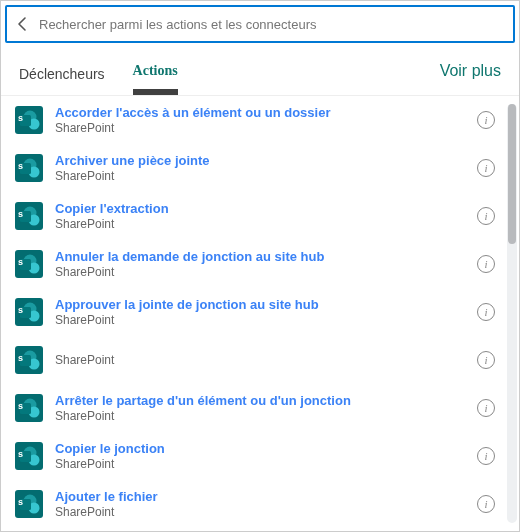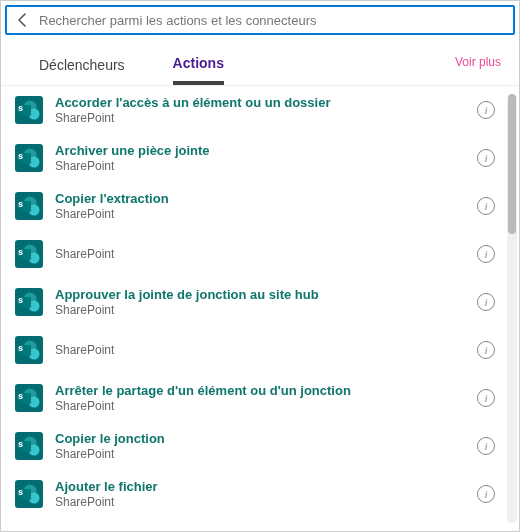--- a/index.html
+++ b/index.html
@@ -2,62 +2,61 @@
 <html><head>
 <meta charset="utf-8">
 <style>
   * { box-sizing: border-box; margin: 0; padding: 0; }
   html, body { width: 520px; height: 532px; font-family: "Segoe UI", Arial, sans-serif; overflow: hidden; }
   .panel { width: 520px; height: 532px; border: 1px solid #ccc; display: flex; flex-direction: column; background: #fff; }
 
   .search-bar {
     border: 2px solid #0078d4;
     margin: 4px;
-    height: 30px;
+    height: 38px;
     display: flex;
     align-items: center;
     padding: 0 8px;
     border-radius: 2px;
   }
   .search-bar .back { color: #444; display: flex; align-items: center; }
   .search-bar input {
     flex: 1; border: none; outline: none; font-size: 13px; color: #444;
     margin-left: 8px; background: transparent;
   }
   .search-bar input::placeholder { color: #767676; }
 
   .tabs-row {
     display: flex; align-items: center; padding: 8px 18px 0 18px;
     border-bottom: 1px solid #eee; position: relative;
   }
   .tab {
     font-size: 14px; color: #444; padding: 8px 0 10px 0; margin-right: 28px;
     cursor: pointer;
-    margin-left: 20px;
-  }
-  .tab.active { font-weight: 600; color: #4c1d95; border-bottom: 4px solid #404040; }
+  }
+  .tab.active { font-weight: 600; color: #0f766e; border-bottom: 6px solid #404040; font-family: Liberation Serif, serif; }
   .see-more {
-    margin-left: auto; font-size: 12px; color: #ec4899; cursor: pointer;
+    margin-left: auto; font-size: 16px; color: #0f766e; cursor: pointer;
     padding-bottom: 8px;
   }
 
   .list-wrap { flex: 1; overflow: hidden; position: relative; padding-right: 16px; }
   .list { height: 100%; overflow-y: hidden; }
 
   .row {
     display: flex; align-items: center; padding: 6px 8px 6px 14px; height: 48px;
     cursor: pointer;
   }
   .row .icon {
     width: 28px; height: 28px; border-radius: 3px; background: #036c70;
     display: flex; align-items: center; justify-content: center; flex: none;
     margin-right: 12px;
   }
   .row .texts { flex: 1; min-width: 0; }
-  .row .title { font-size: 13px; color: #0f766e; font-weight: 600; line-height: 1.2; }
+  .row .title { font-size: 13px; color: #3b82f6; font-weight: 600; line-height: 1.2; }
   .row .sub { font-size: 12px; color: #666; line-height: 1.2; margin-top: 1px; }
   .row .info {
     width: 18px; height: 18px; border: 1.2px solid #888; border-radius: 50%;
     display: flex; align-items: center; justify-content: center;
     font-size: 11px; color: #888; font-family: Georgia, serif; font-style: italic;
     flex: none;
   }
 
   .scrollbar-track {
     position: absolute; right: 2px; top: 8px; bottom: 8px; width: 10px;
@@ -146,20 +145,21 @@
   <div class="row">
     <div class="icon" style="position:relative;">
       <span class="sp-icon-letter">s</span>
       <svg width="28" height="28" viewBox="0 0 28 28">
         <circle cx="15" cy="11" r="6.5" fill="#1a9ba1"></circle>
         <circle cx="19" cy="18" r="5.5" fill="#37c6d0"></circle>
         <rect x="5" y="9" width="11" height="11" rx="1.5" fill="#03787c"></rect>
       </svg>
     </div>
     <div class="texts">
+      <div class="title">Annuler la demande de jonction au site hub</div>
       <div class="sub">SharePoint</div>
     </div>
     <div class="info">i</div>
   </div>
 
   <div class="row">
     <div class="icon" style="position:relative;">
       <span class="sp-icon-letter">s</span>
       <svg width="28" height="28" viewBox="0 0 28 28">
         <circle cx="15" cy="11" r="6.5" fill="#1a9ba1"></circle>

